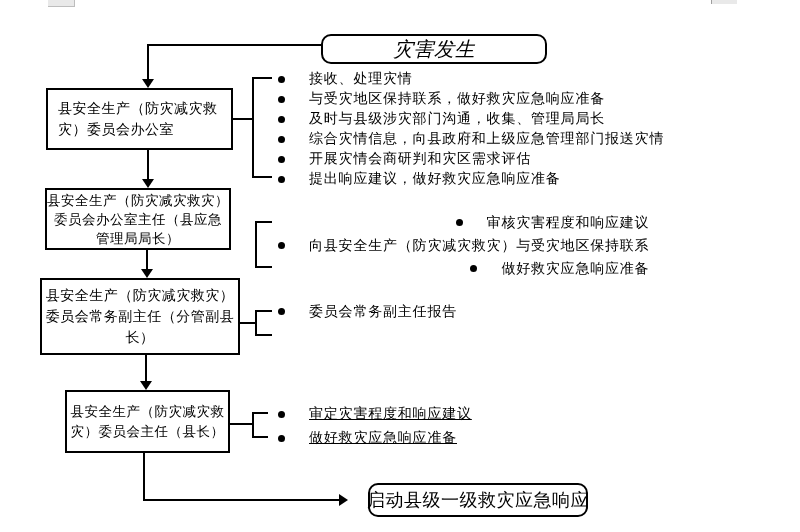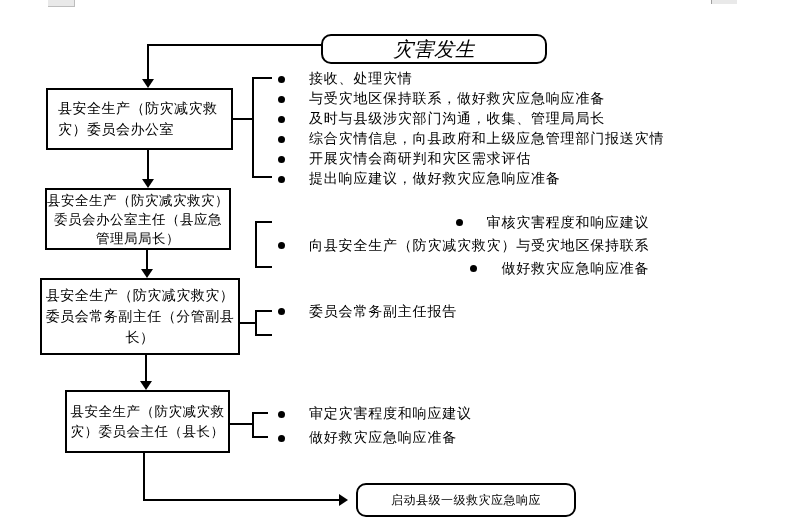--- a/index.html
+++ b/index.html
@@ -26,21 +26,21 @@
   .ah-right { position:absolute; width:0; height:0;
     border-top:6px solid transparent; border-bottom:6px solid transparent;
     border-left:9px solid var(--ink); }
   
   .tasks { position:absolute; list-style:none; font-size:14px; letter-spacing:0.8px; }
   .tasks li { display:flex; align-items:center; }
   .tasks .dot { width:7px; height:7px; border-radius:50%; background:var(--ink);
     margin-right:24px; flex:0 0 auto; }
   .rh20 li { height:20px; }
   .rh23 li { height:23px;justify-content:flex-end; }
-  .rh24 li { height:24px; }
+  .rh24 li { height:24px;text-decoration:underline; }
   
   .frag { position:absolute; background:var(--fragment-fill); }
   .frag-left  { left:48px; top:0; width:27px; height:7px;
     border-right:1px solid var(--fragment-edge); border-bottom:1px solid var(--fragment-edge); }
   .frag-right { left:711px; top:0; width:26px; height:4px;
     border-left:1px solid #9e9e9e; }
 </style>
 </head>
 <body>
 
@@ -163,15 +163,15 @@
       <li>
         <span class="dot"></span>
         <span>做好救灾应急响应准备</span>
       </li>
     </ul>
 
   <div class="ln" style="left:143px; top:453px; width:2px; height:48px;"></div>
   <div class="ln" style="left:143px; top:499px; width:196px; height:2px;"></div>
   <div class="ah-right" style="left:339px; top:494px;"></div>
 
-  <div class="rect rounded" style="left:356px; top:483px; width:220px; height:34px; font-size:12px;">启动县级一级救灾应急响应</div>
+  <div class="rect rounded" style="left:368px; top:483px; width:220px; height:34px; font-size:18px;">启动县级一级救灾应急响应</div>
 
 </div>
 
 </body></html>

